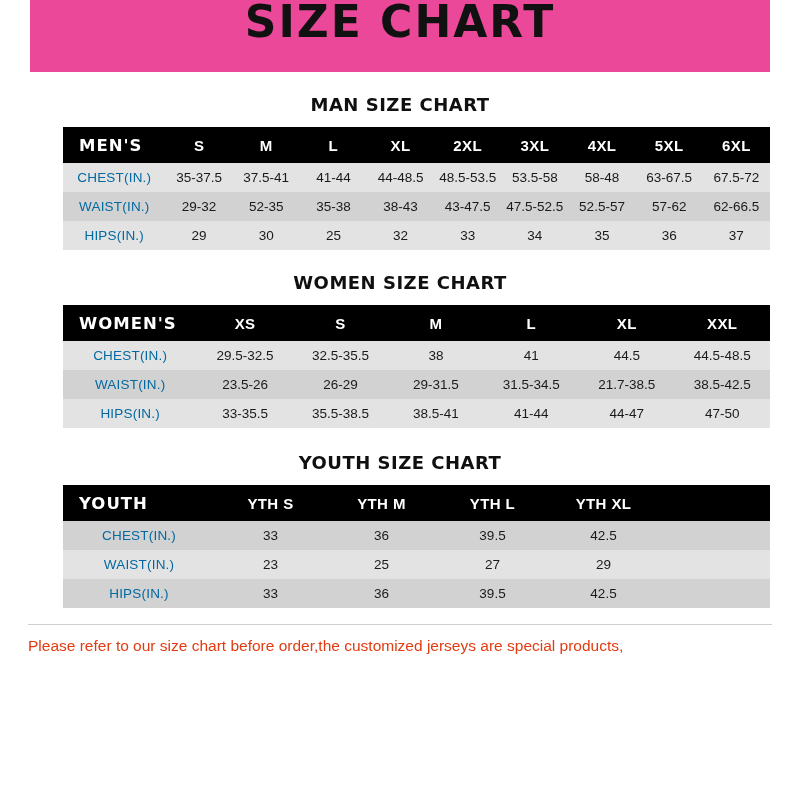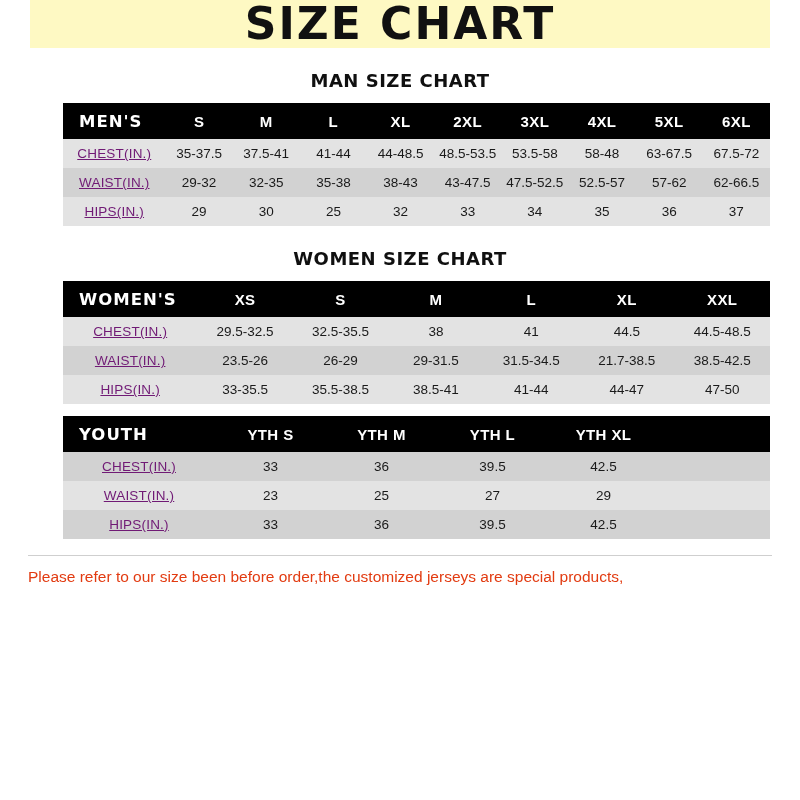--- a/index.html
+++ b/index.html
@@ -15,24 +15,24 @@
   }
   .page {
     width: 800px;
     height: 800px;
     position: relative;
     background: #ffffff;
     box-sizing: border-box;
   }
   
   .banner {
-    background: #fef9c3;
-    height: 48px;
+    background: #ec4899;
+    height: 72px;
     display: flex;
-    align-items: center;
+    align-items: flex-start;
     justify-content: center;
     position: relative;
   }
   .banner::before,
   .banner::after {
     content: "";
     position: absolute;
     top: 0;
     bottom: 0;
     width: 30px;
@@ -99,23 +99,22 @@
     letter-spacing: 1px;
   }
   table.size-table tbody tr.odd td {
     background: #e3e3e3;
   }
   table.size-table tbody tr.even td {
     background: #d2d2d2;
   }
   table.size-table tbody td.row-head {
     font-size: 13.5px;
-    color: #701a75;
+    color: #0369a1;
     letter-spacing: 0.2px;
-    text-decoration: underline;
   }
   
   .men-table col.c0 { width: 14.5%; }
   .women-table col.c0 { width: 19%; }
   .youth-table col.c0 { width: 21.5%; }
 
   
   .note {
     margin: 16px 28px 0 28px;
     border-top: 1px solid #cfcfcf;
@@ -175,21 +174,21 @@
           <td>44-48.5</td>
           <td>48.5-53.5</td>
           <td>53.5-58</td>
           <td>58-48</td>
           <td>63-67.5</td>
           <td>67.5-72</td>
         </tr>
         <tr class="even">
           <td class="row-head">WAIST(IN.)</td>
           <td>29-32</td>
-          <td>32-35</td>
+          <td>52-35</td>
           <td>35-38</td>
           <td>38-43</td>
           <td>43-47.5</td>
           <td>47.5-52.5</td>
           <td>52.5-57</td>
           <td>57-62</td>
           <td>62-66.5</td>
         </tr>
         <tr class="odd">
           <td class="row-head">HIPS(IN.)</td>
@@ -255,20 +254,21 @@
           <td>35.5-38.5</td>
           <td>38.5-41</td>
           <td>41-44</td>
           <td>44-47</td>
           <td>47-50</td>
         </tr>
       </tbody>
     </table>
   </div>
 
+  <div class="section-title sec-youth-title">YOUTH SIZE CHART</div>
   <div class="table-wrap">
     <table class="size-table youth-table">
       <colgroup>
           <col class="c0">
           <col>
           <col>
           <col>
           <col>
           <col>
         </colgroup>
@@ -305,16 +305,16 @@
           <td>36</td>
           <td>39.5</td>
           <td>42.5</td>
           <td></td>
         </tr>
       </tbody>
     </table>
   </div>
 
   <div class="note">
-    <div>Please refer to our size been before order,the customized jerseys are special products,</div>
+    <div>Please refer to our size chart before order,the customized jerseys are special products,</div>
   </div>
 
 </div>
 
 </body></html>

